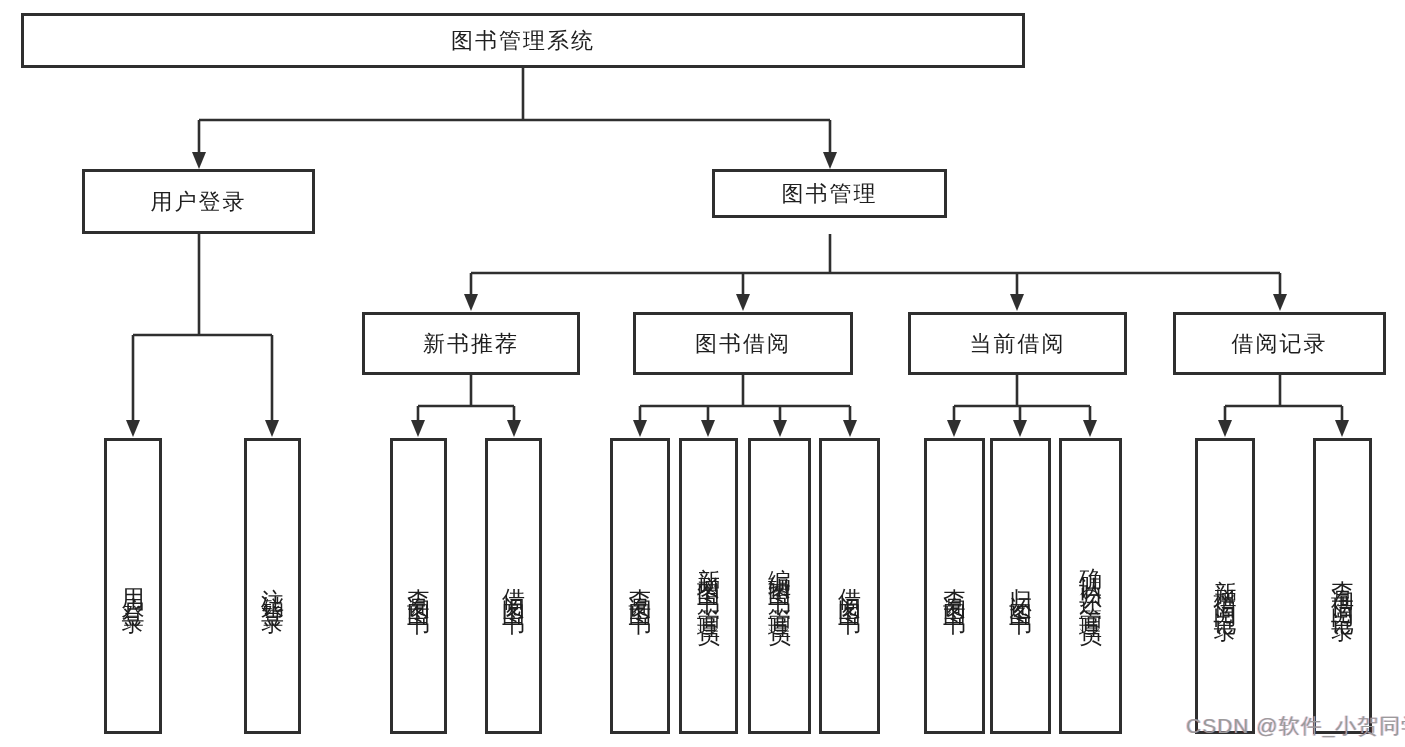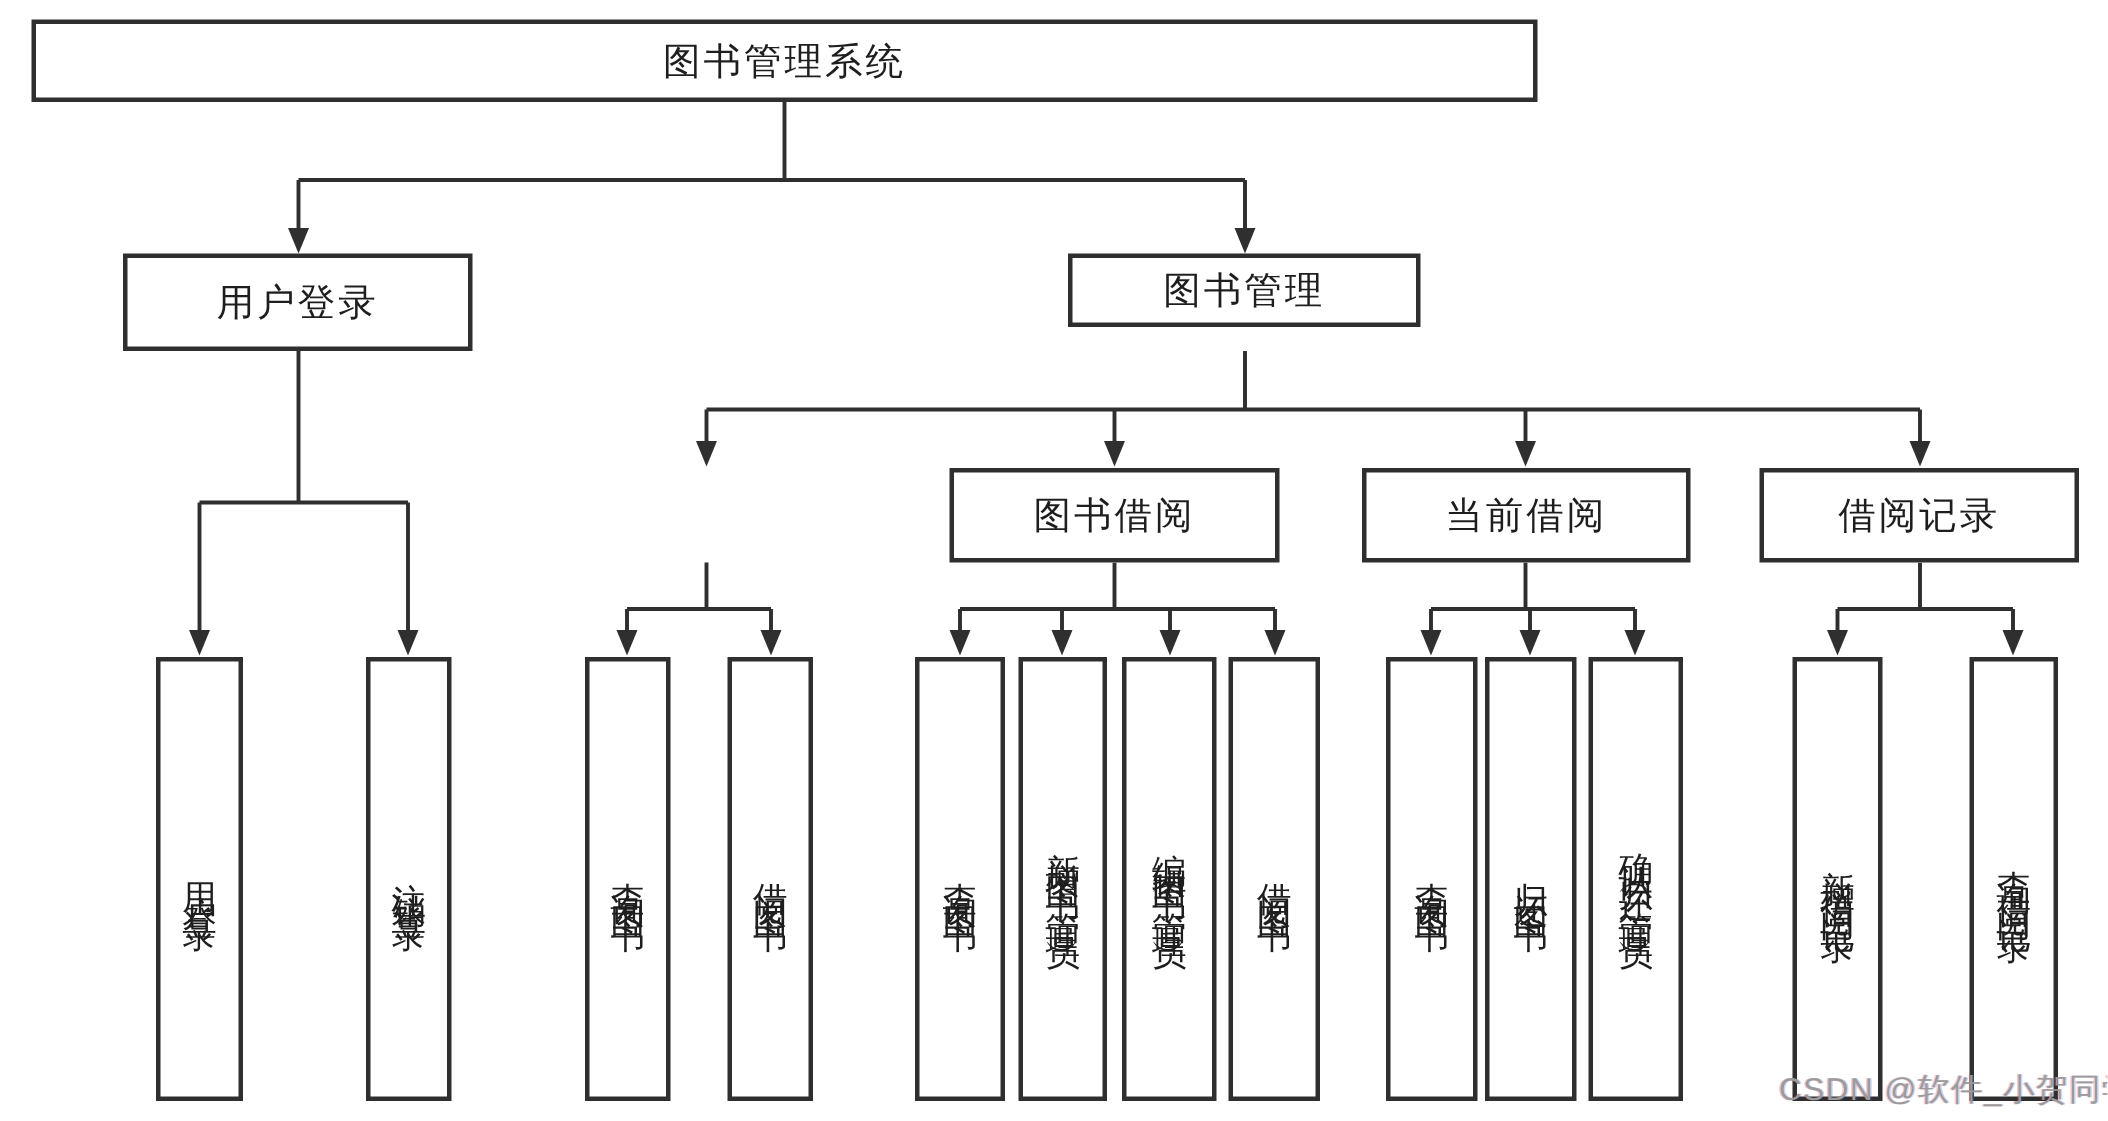--- a/index.html
+++ b/index.html
@@ -24,21 +24,21 @@
   }
   .connectors path{stroke:var(--line);stroke-width:2.6;fill:none;}
   .connectors polygon{fill:var(--line);stroke:none;}
   .node{
     position:absolute;
     background:#fff;
     border:3px solid var(--box-border);
     display:flex;align-items:center;justify-content:center;
     color:var(--text);
   }
-  .h-node{font-size:25px;letter-spacing:2px;white-space:nowrap;}
+  .h-node{font-size:22px;letter-spacing:2px;white-space:nowrap;}
   .v-node{
     writing-mode:vertical-rl;
     text-orientation:mixed;
     font-size:23px;
     letter-spacing:8px;
     line-height:1;
     white-space:nowrap;
   }
   .watermark{
     position:absolute;
@@ -92,20 +92,23 @@
     <span>图书管理系统</span>
   </div>
 
   <div class="node h-node" style="left:82px;top:169px;width:233px;height:65px">
     <span>用户登录</span>
   </div>
   <div class="node h-node" style="left:712px;top:169px;width:235px;height:49px">
     <span>图书管理</span>
   </div>
 
+  <div class="node h-node" style="left:362px;top:312px;width:218px;height:63px">
+    <span>新书推荐</span>
+  </div>
   <div class="node h-node" style="left:908px;top:312px;width:219px;height:63px">
     <span>当前借阅</span>
   </div>
   <div class="node h-node" style="left:633px;top:312px;width:220px;height:63px">
     <span>图书借阅</span>
   </div>
   <div class="node h-node" style="left:1173px;top:312px;width:213px;height:63px">
     <span>借阅记录</span>
   </div>
 

